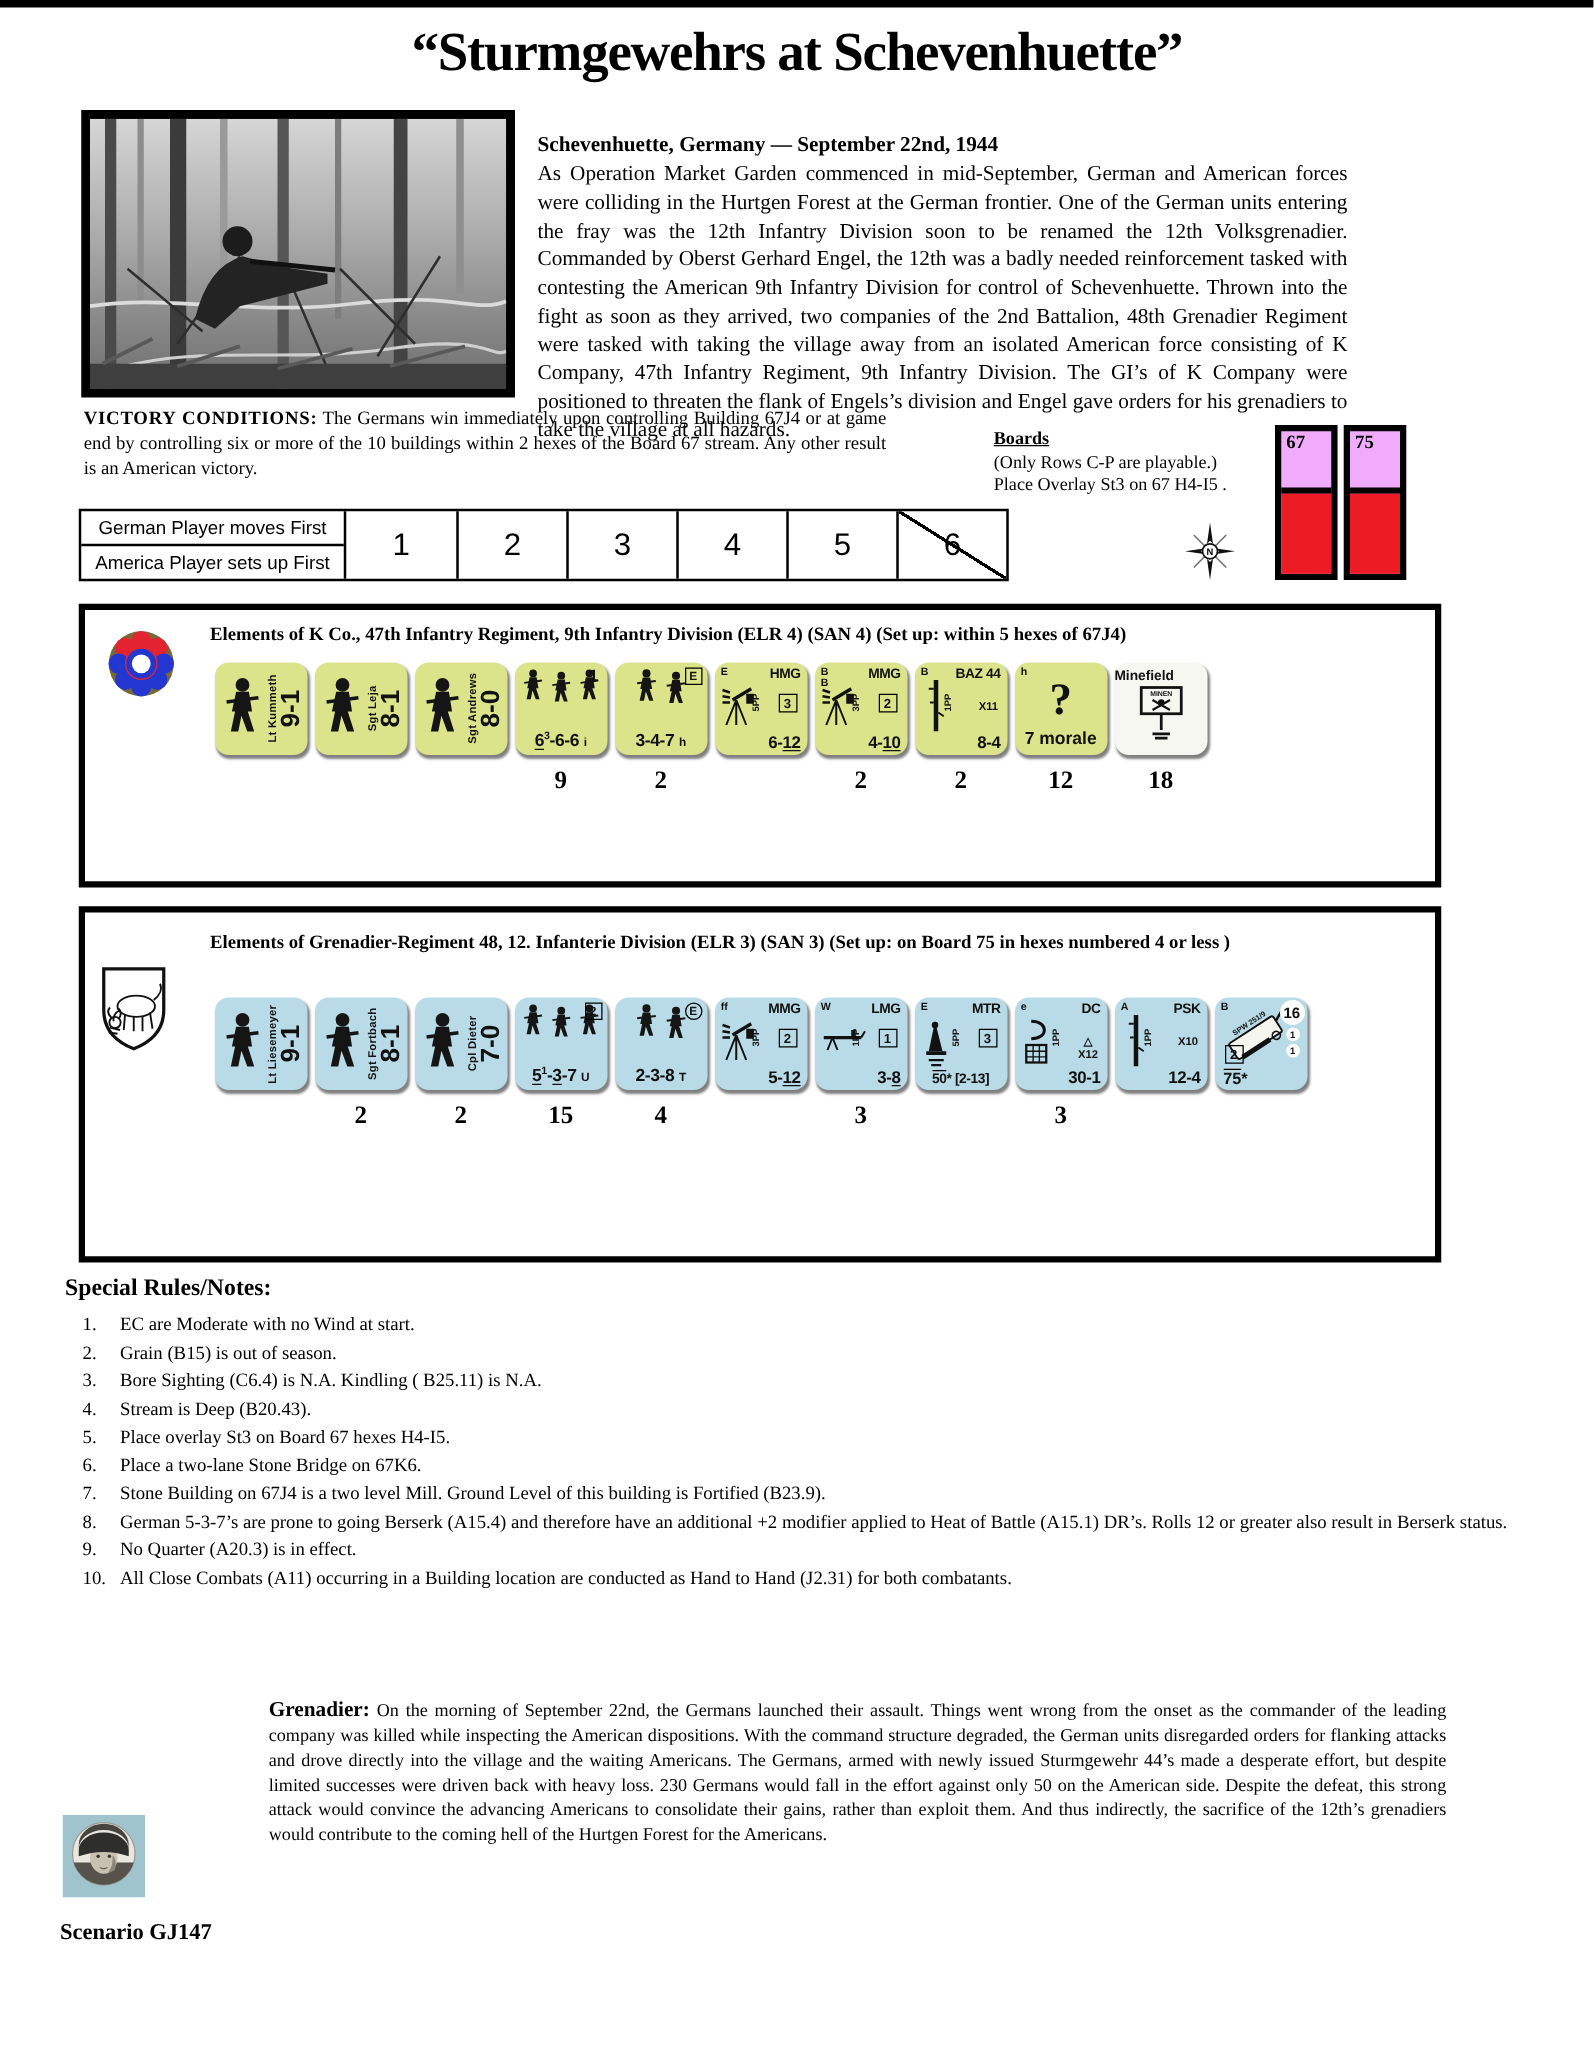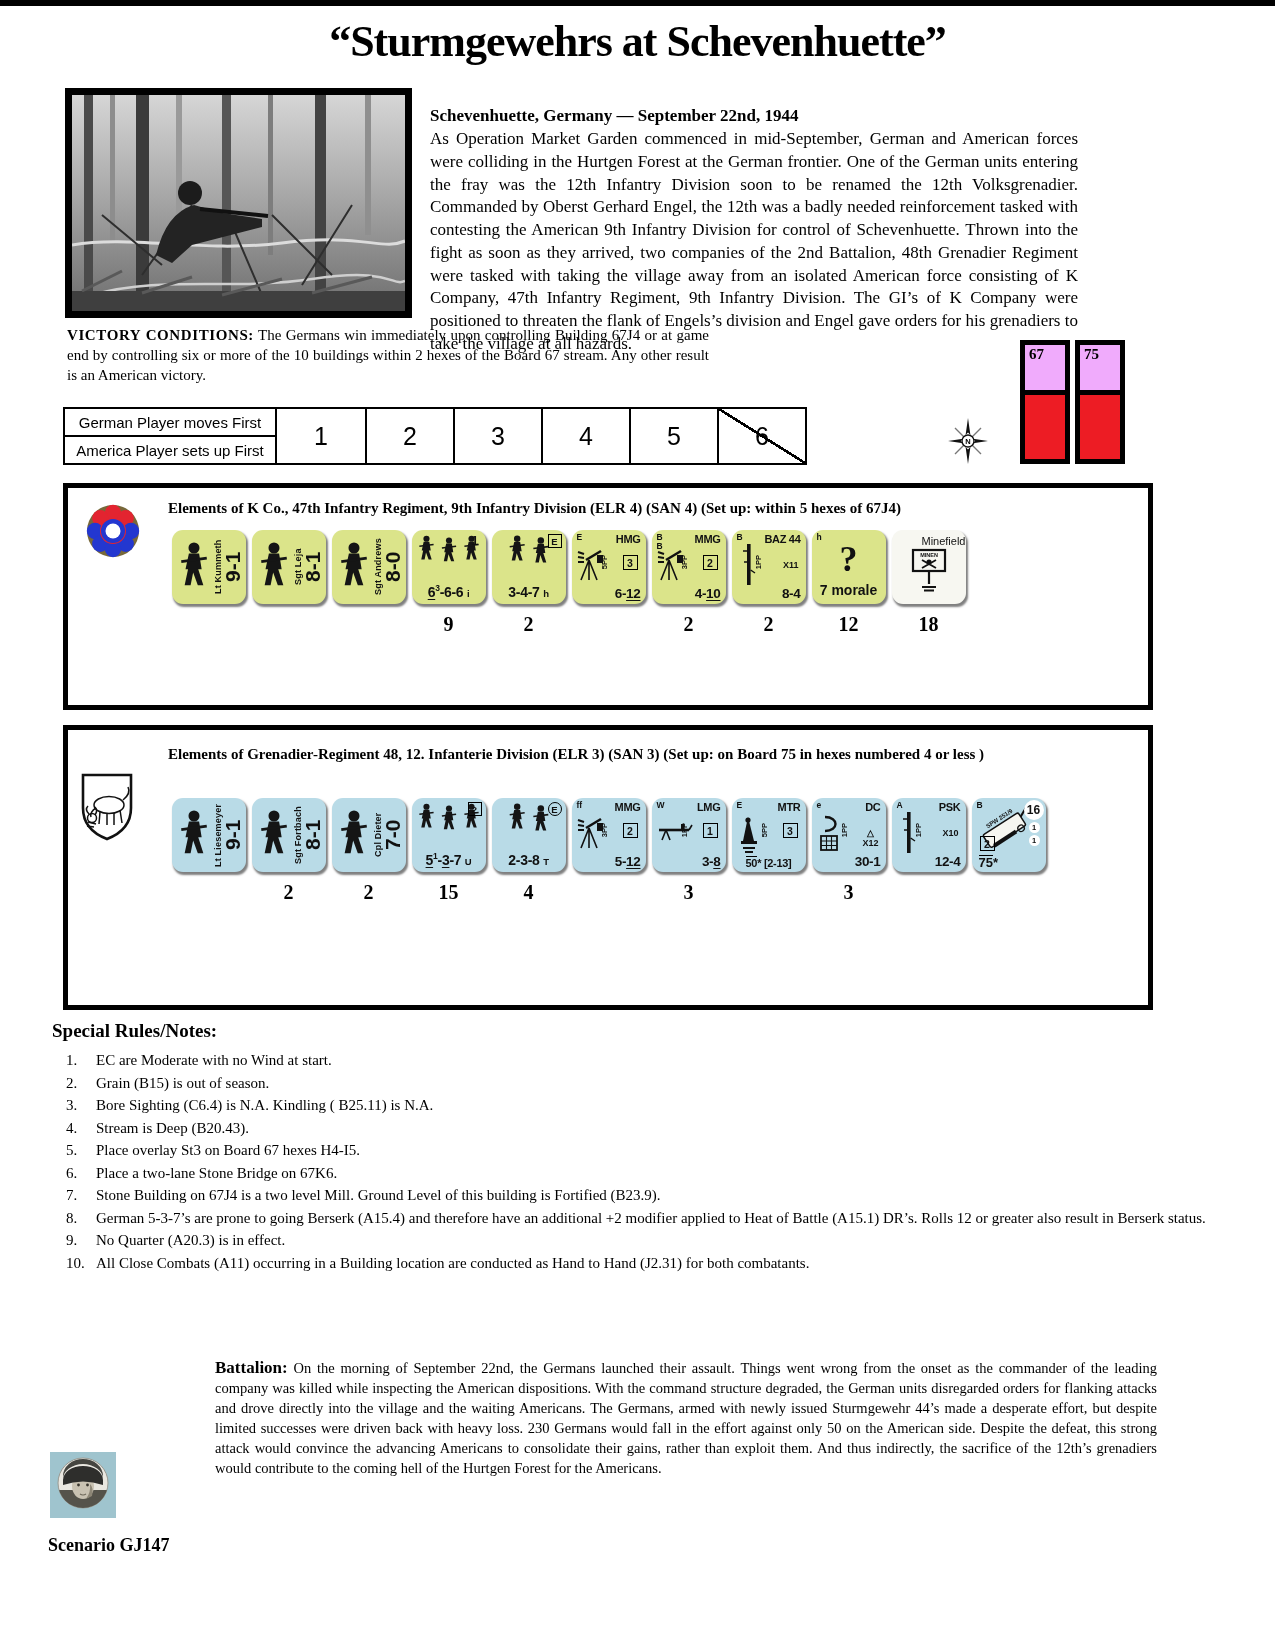--- a/index.html
+++ b/index.html
@@ -89,21 +89,21 @@
   u { text-decoration:underline; text-decoration-thickness:1.3px; text-underline-offset:2px; }
   .ol { display:inline-block; border-top:1.4px solid #000; line-height:1.1; }
   .badge-plain { position:absolute; top:3px; right:7px; font-size:13px; font-weight:bold; }
   .badge-box, .badge-circle { position:absolute; top:4px; right:4px; width:14px; height:14px; border:1.5px solid #000; display:flex; align-items:center; justify-content:center; font-size:9.5px; font-weight:bold; }
   .badge-circle { border-radius:50%; }
   .lname { position:absolute; right:23px; top:4px; bottom:4px; writing-mode:vertical-rl; transform:rotate(180deg); display:flex; align-items:center; justify-content:center; font-size:9px; font-weight:bold; letter-spacing:0.2px; }
   .lrating { position:absolute; right:1px; top:4px; bottom:4px; writing-mode:vertical-rl; transform:rotate(180deg); display:flex; align-items:center; justify-content:center; font-size:21px; font-weight:bold; }
   .licon { position:absolute; left:5px; top:11px; }
   .qmark { position:absolute; top:8px; left:0; right:0; text-align:center; font-size:36px; font-weight:bold; font-family:"Liberation Serif", serif; }
   .qcaption { position:absolute; bottom:6px; left:0; right:0; text-align:center; font-size:14px; font-weight:bold; }
-  .mflabel { position:absolute; top:5px; left:0; right:0; text-align:right; font-size:11px; font-weight:normal; }
+  .mflabel { position:absolute; top:5px; left:0; right:0; text-align:left; font-size:11px; font-weight:bold; }
   .mficon { position:absolute; left:17px; top:18px; }
   .vicon { position:absolute; left:6px; top:8px; }
   .circ16 { position:absolute; top:2px; right:2px; width:20px; height:20px; border-radius:50%; background:#fff; display:flex; align-items:center; justify-content:center; font-size:12px; font-weight:bold; }
   .circ1 { position:absolute; right:6px; width:11px; height:11px; border-radius:50%; background:#fff; display:flex; align-items:center; justify-content:center; font-size:7.5px; font-weight:bold; }
   .circ1.a { top:24px; } .circ1.b { top:37px; }
   .vbox { position:absolute; left:8px; bottom:21px; width:15px; height:15px; border:1.5px solid #000; display:flex; align-items:center; justify-content:center; font-size:10.5px; font-weight:bold; }
   .vgun { position:absolute; left:7px; bottom:2px; font-size:13px; font-weight:bold; }
 
   
   .rules { position:absolute; left:52px; top:1020px; width:1168px; font-size:15px; }
@@ -160,20 +160,25 @@
   <div class="intro">
     <div class="ih">Schevenhuette, Germany — September 22nd, 1944</div>
     <div class="ib">As Operation Market Garden commenced in mid-September, German and American forces were colliding in the Hurtgen Forest at the German frontier. One of the German units entering the fray was the 12th Infantry Division soon to be renamed the 12th Volksgrenadier. Commanded by Oberst Gerhard Engel, the 12th was a badly needed reinforcement tasked with contesting the American 9th Infantry Division for control of Schevenhuette. Thrown into the fight as soon as they arrived, two companies of the 2nd Battalion, 48th Grenadier Regiment were tasked with taking the village away from an isolated American force consisting of K Company, 47th Infantry Regiment, 9th Infantry Division. The GI’s of K Company were positioned to threaten the flank of Engels’s division and Engel gave orders for his grenadiers to take the village at all hazards.</div>
   </div>
 
   <div class="victory">
     <b>VICTORY CONDITIONS:</b>
     <span>The Germans win immediately upon controlling Building 67J4 or at game end by controlling six or more of the 10 buildings within 2 hexes of the Board 67 stream. Any other result is an American victory.</span>
   </div>
 
+  <div class="boardsinfo">
+    <div class="bl">Boards</div>
+    <div>(Only Rows C-P are playable.)</div>
+    <div>Place Overlay St3 on 67 H4-I5 .</div>
+  </div>
 
   <div class="boarddiag">
     <div class="bcol">
       <div class="bcell-top">67</div>
       <div class="bcell-bot board-red" style="background: rgb(237, 28, 36);"></div>
     </div>
     <div class="bcol">
       <div class="bcell-top">75</div>
       <div class="bcell-bot board-red" style="background: rgb(237, 28, 36);"></div>
     </div>
@@ -636,21 +641,21 @@
           <span class="rt">No Quarter (A20.3) is in effect.</span>
         </div>
         <div class="rule">
           <span class="rn">10.</span>
           <span class="rt">All Close Combats (A11) occurring in a Building location are conducted as Hand to Hand (J2.31) for both combatants.</span>
         </div>
       </div>
   </div>
 
   <div class="aftermath">
-    <b>Battalion:</b>
+    <b>Grenadier:</b>
     <span>On the morning of September 22nd, the Germans launched their assault. Things went wrong from the onset as the commander of the leading company was killed while inspecting the American dispositions. With the command structure degraded, the German units disregarded orders for flanking attacks and drove directly into the village and the waiting Americans. The Germans, armed with newly issued Sturmgewehr 44’s made a desperate effort, but despite limited successes were driven back with heavy loss. 230 Germans would fall in the effort against only 50 on the American side. Despite the defeat, this strong attack would convince the advancing Americans to consolidate their gains, rather than exploit them. And thus indirectly, the sacrifice of the 12th’s grenadiers would contribute to the coming hell of the Hurtgen Forest for the Americans.</span>
   </div>
 
   <div class="footlogo">
     <svg width="66" height="66" viewBox="0 0 66 66">
       <rect width="66" height="66" fill="#9fc4ce"></rect>
       <circle cx="33" cy="31" r="25" fill="#e9e7e0" stroke="#9a9a92" stroke-width="1"></circle>
       <clipPath id="fc">
           <circle cx="33" cy="31" r="25"></circle>
         </clipPath>

